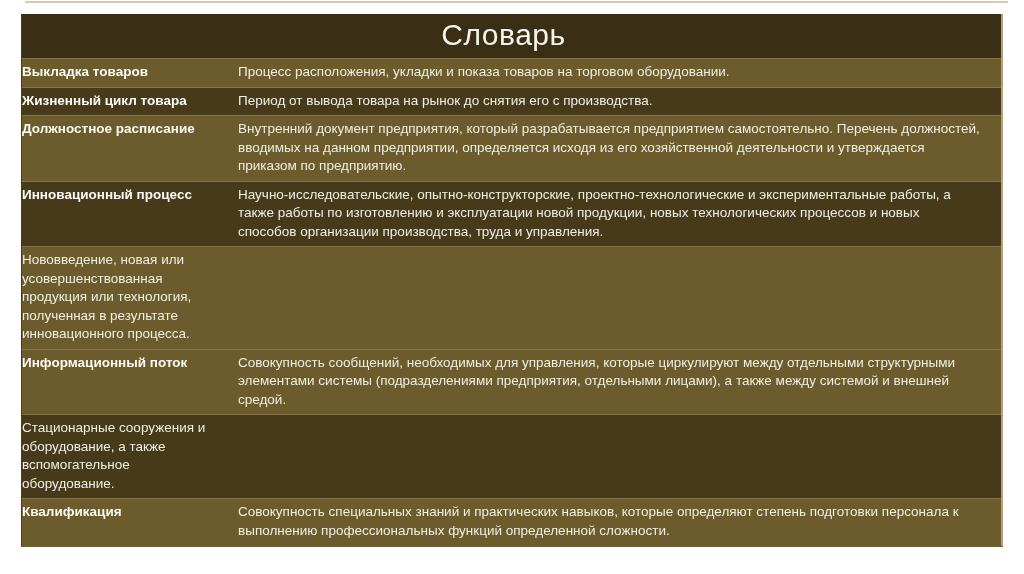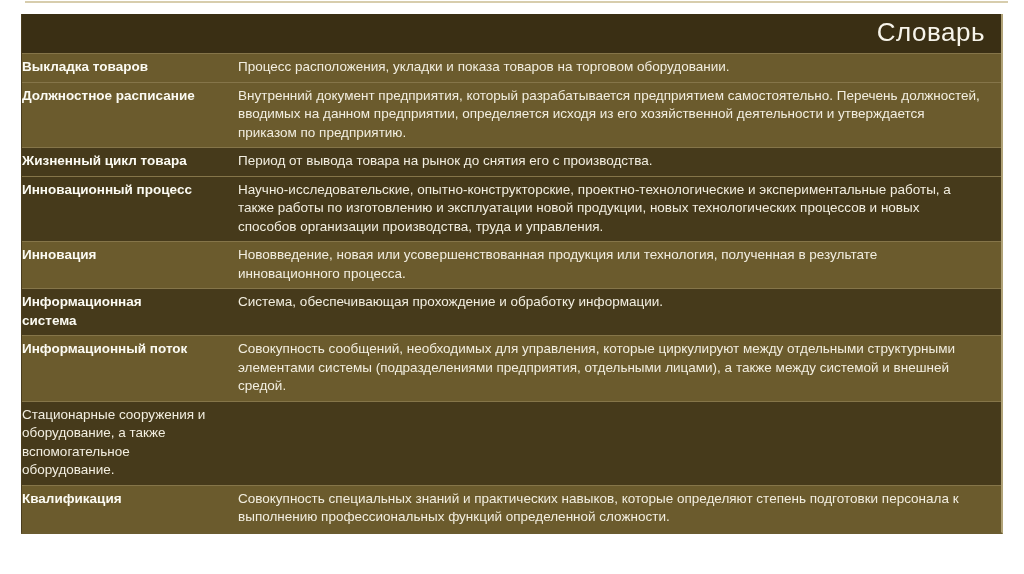--- a/index.html
+++ b/index.html
@@ -29,22 +29,22 @@
     left: 21px;
     width: 982px;
     box-sizing: border-box;
     border-left: 1px solid #4a3d1e;
     border-right: 2px solid var(--table-edge, #b1a378);
     border-bottom: 2px solid #6b5c30;
   }
   .glossary-header {
     background: var(--header-bg, #3a2f14);
     color: var(--title-color, #f7f4ea);
-    text-align: right;
-    font-size: 26px;
+    text-align: center;
+    font-size: 30px;
     line-height: 1.2;
     padding: 3px 16px 5px 0;
     letter-spacing: 0.5px;
   }
   .glossary-row {
     display: grid;
     grid-template-columns: 216px 1fr;
     border-top: 1px solid var(--divider, #857549);
   }
   .glossary-row.light { background: var(--row-light-bg, #6b5b2d); }
@@ -69,40 +69,34 @@
 
 <div class="top-accent-line"></div>
 
 <div class="glossary-table">
   <div class="glossary-header">Словарь</div>
 
 <div class="glossary-row light">
     <div class="term-cell">Выкладка товаров</div>
     <div class="definition-cell">Процесс расположения, укладки и показа товаров на торговом оборудовании.</div>
   </div>
+    <div class="glossary-row dark">
+    <div class="term-cell">Жизненный цикл товара</div>
+    <div class="definition-cell">Период от вывода товара на рынок до снятия его с производства.</div>
+  </div>
     <div class="glossary-row light">
     <div class="term-cell">Должностное расписание</div>
     <div class="definition-cell">Внутренний документ предприятия, который разрабатывается предприятием самостоятельно. Перечень должностей, вводимых на данном предприятии, определяется исходя из его хозяйственной  деятельности и утверждается приказом по предприятию.</div>
-  </div>
-    <div class="glossary-row dark">
-    <div class="term-cell">Жизненный цикл товара</div>
-    <div class="definition-cell">Период от вывода товара на рынок до снятия его с производства.</div>
   </div>
     <div class="glossary-row dark">
     <div class="term-cell">Инновационный процесс</div>
     <div class="definition-cell">Научно-исследовательские, опытно-конструкторские, проектно-технологические и экспериментальные работы, а также работы по изготовлению и эксплуатации новой продукции, новых технологических процессов и новых способов организации производства, труда и управления.</div>
   </div>
     <div class="glossary-row light">
-    <div class="term-cell">Инновация</div>
     <div class="definition-cell">Нововведение, новая или усовершенствованная продукция или технология, полученная в результате инновационного процесса.</div>
-  </div>
-    <div class="glossary-row dark">
-    <div class="term-cell">Информационная
-система</div>
-    <div class="definition-cell">Система, обеспечивающая прохождение и обработку информации.</div>
   </div>
     <div class="glossary-row light">
     <div class="term-cell">Информационный поток</div>
     <div class="definition-cell">Совокупность сообщений, необходимых для управления, которые циркулируют между отдельными структурными элементами системы (подразделениями предприятия, отдельными лицами), а также между системой и внешней средой.</div>
   </div>
     <div class="glossary-row dark">
     <div class="definition-cell">Стационарные сооружения и оборудование, а также вспомогательное оборудование.</div>
   </div>
     <div class="glossary-row light">
     <div class="term-cell">Квалификация</div>

